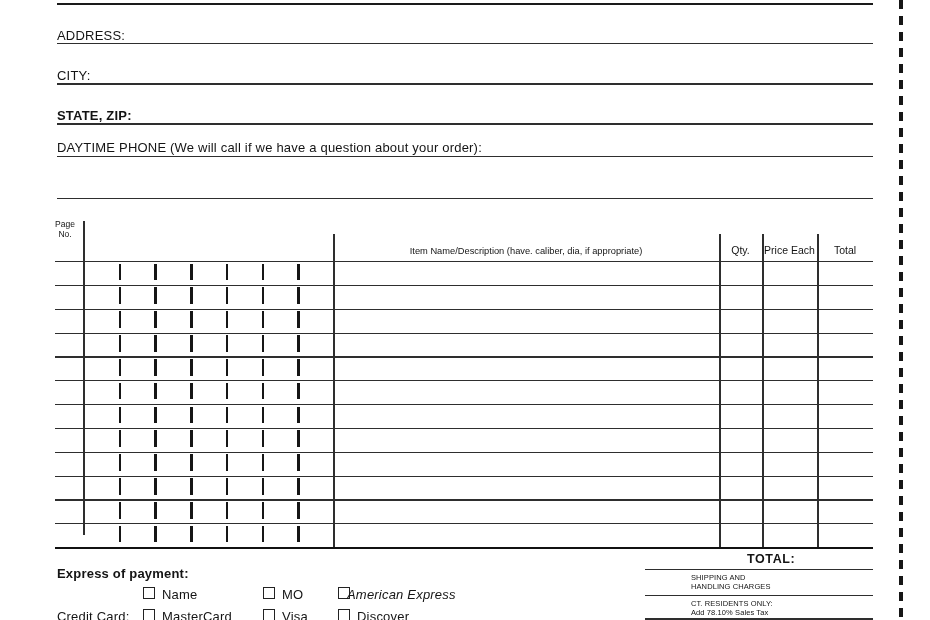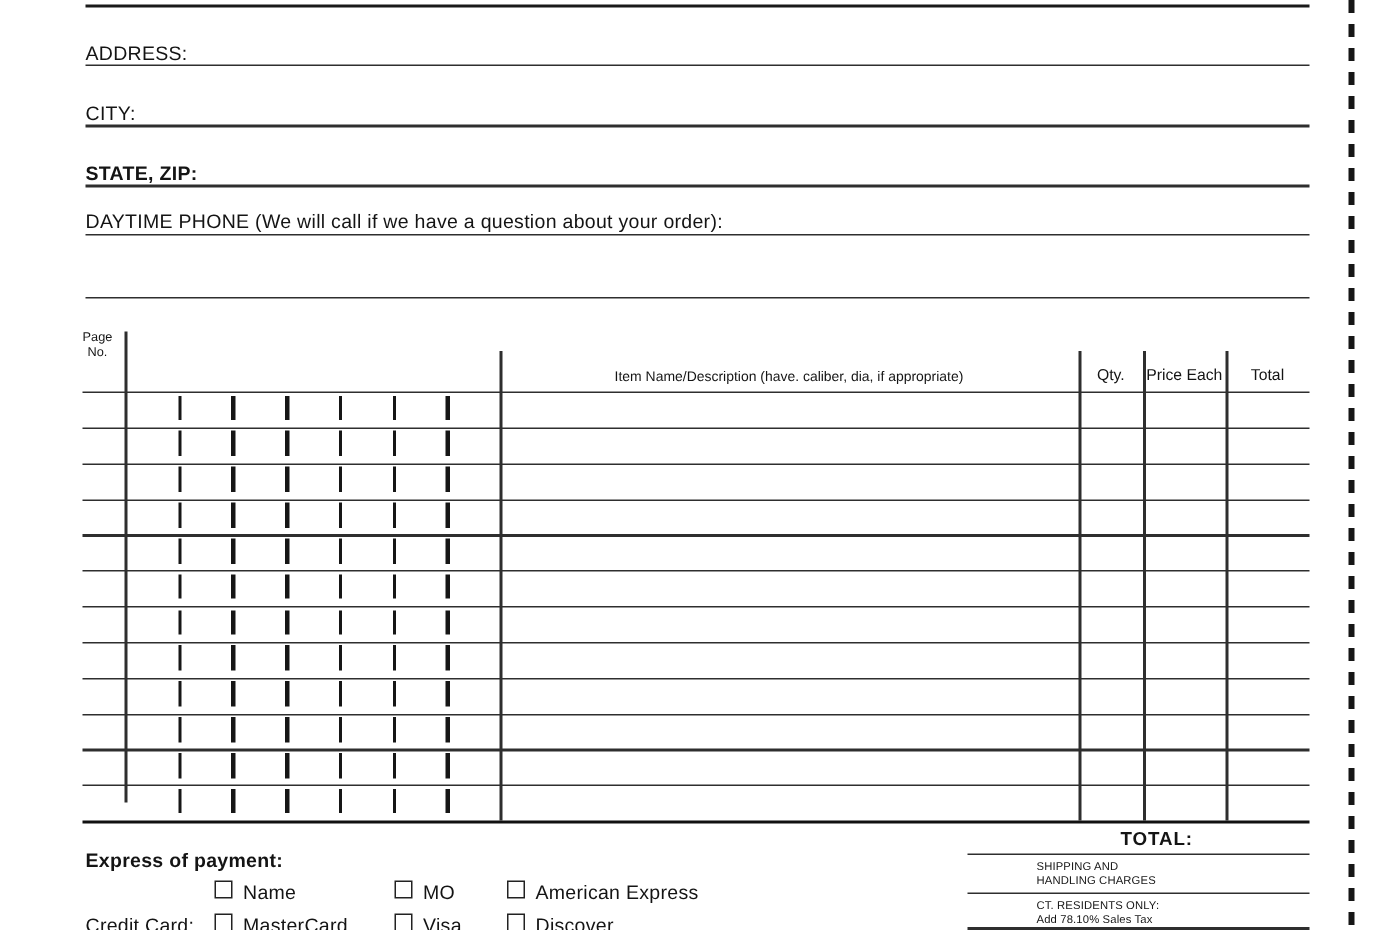--- a/index.html
+++ b/index.html
@@ -165,21 +165,21 @@
 
   <div class="flabel bold" style="left:57px; top:567px; font-size:13px;">Express of payment:</div>
 
   <div class="checkbox" style="left:143px; top:587px;"></div>
   <div class="cblabel" style="left:162px; top:588px;">Name</div>
 
   <div class="checkbox" style="left:263px; top:587px;"></div>
   <div class="cblabel" style="left:282px; top:588px;">MO</div>
 
   <div class="checkbox" style="left:338px; top:587px;"></div>
-  <div class="cblabel" style="left:357px; top:588px;">American Express</div>
+  <div class="cblabel" style="left:347px; top:588px;font-style:italic;">American Express</div>
 
   <div class="cblabel" style="left:57px; top:610px;">Credit Card:</div>
 
   <div class="checkbox" style="left:143px; top:609px;"></div>
   <div class="cblabel" style="left:162px; top:610px;">MasterCard</div>
 
   <div class="checkbox" style="left:263px; top:609px;"></div>
   <div class="cblabel" style="left:282px; top:610px;">Visa</div>
 
   <div class="checkbox" style="left:338px; top:609px;"></div>

